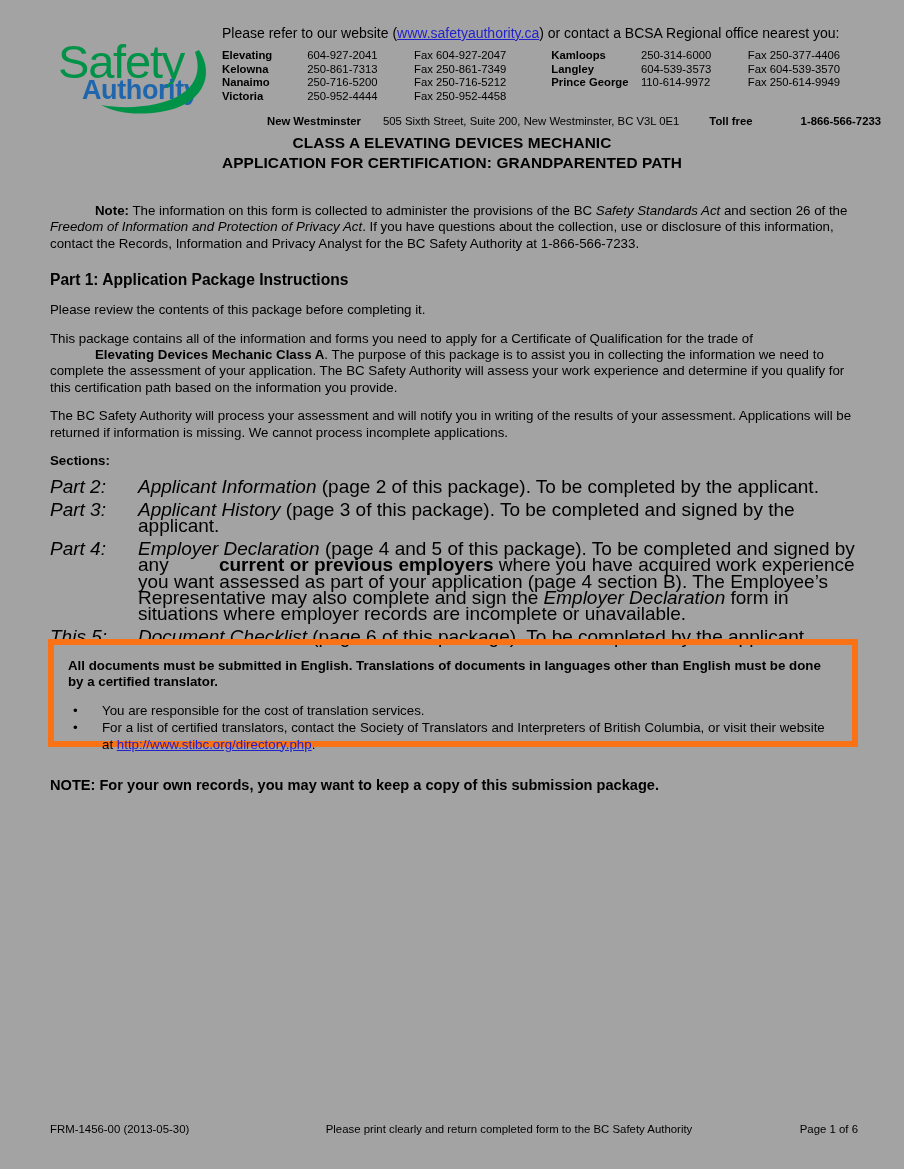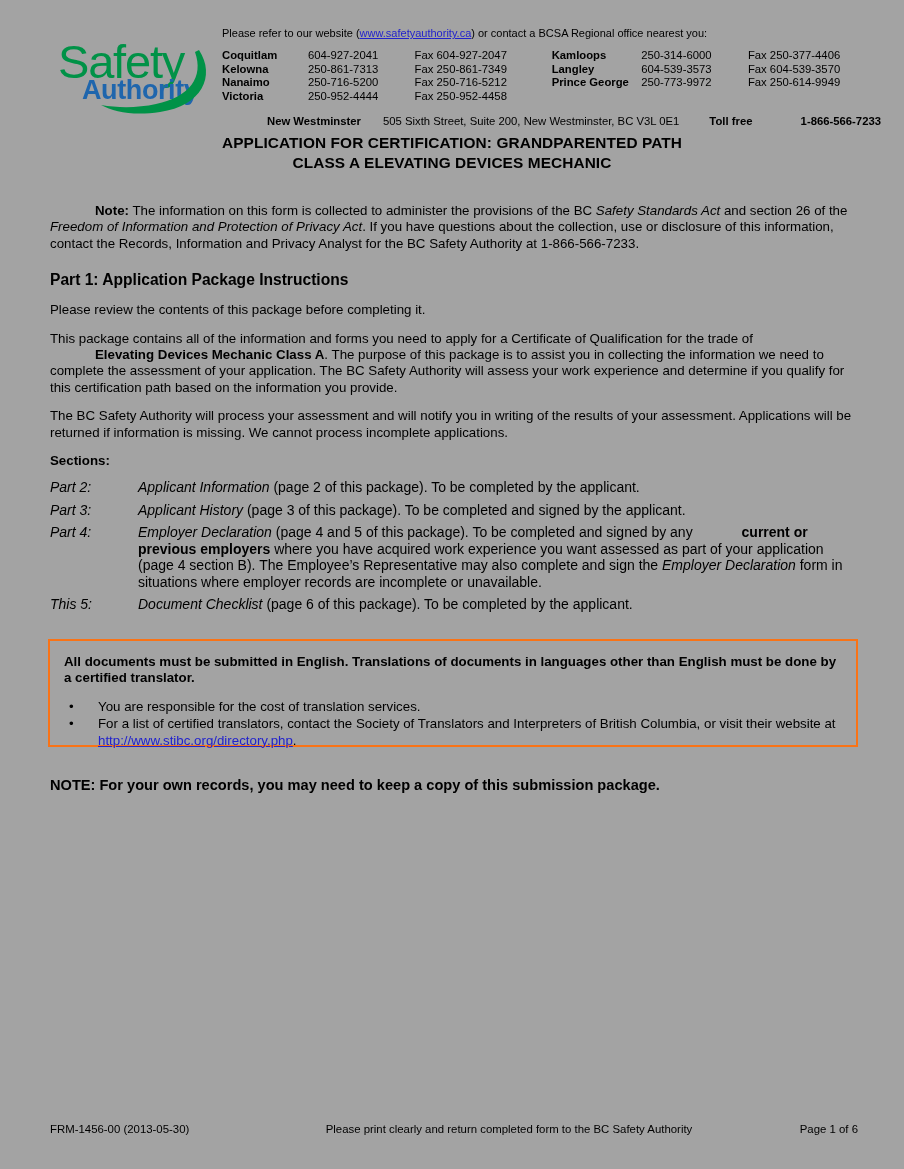--- a/index.html
+++ b/index.html
@@ -35,21 +35,21 @@
   }
   .logo svg { display: block; }
 
   .contact-block {
     position: absolute;
     left: 222px;
     top: 26px;
     width: 650px;
   }
   .contact-intro {
-    font-size: 11px;
+    font-size: 14px;
     line-height: 14px;
     white-space: nowrap;
   }
   .contact-intro a {
     color: #2222cc;
     text-decoration: underline;
   }
   .offices {
     margin-top: 9px;
     width: 648px;
@@ -116,37 +116,37 @@
     margin: 12px 0 10px 0;
   }
 
   .sections-table {
     border-collapse: collapse;
     width: 808px;
   }
   .sections-table td {
     padding: 0 0 6px 0;
     vertical-align: top;
-    font-size: 14px;
+    font-size: 19px;
     line-height: 16.4px;
   }
   .sections-table td.part-col {
     width: 88px;
     font-style: italic;
     white-space: nowrap;
   }
 
   
   .callout {
     position: absolute;
     left: 48px;
     top: 639px;
     width: 810px;
     height: 108px;
-    border: 2px solid #f97316;
+    border: 6px solid #f97316;
     box-sizing: border-box;
     padding: 13px 14px 0 14px;
     font-size: 13.3px;
     line-height: 16.4px;
   }
   .callout-head {
     font-weight: bold;
     margin: 0 0 12px 0;
   }
   .bullets { margin: 0; padding: 0; list-style: none; }
@@ -212,21 +212,21 @@
 
     <div class="contact-block">
 
       <div class="contact-intro">
         <span>Please refer to our website (</span><a href="#">www.safetyauthority.ca</a><span>) or contact a BCSA Regional office nearest you:</span>
       </div>
 
       <table class="offices">
         <tbody>
           <tr>
-            <td class="city">Coquitlam</td>
+            <td class="city">Elevating</td>
             <td class="phone">604-927-2041</td>
             <td class="fax">Fax 604-927-2047</td>
             <td class="gap"></td>
             <td class="city">Kamloops</td>
             <td class="phone">250-314-6000</td>
             <td class="fax">Fax 250-377-4406</td>
           </tr>
           <tr>
             <td class="city">Kelowna</td>
             <td class="phone">250-861-7313</td>
@@ -235,21 +235,21 @@
             <td class="city">Langley</td>
             <td class="phone">604-539-3573</td>
             <td class="fax">Fax 604-539-3570</td>
           </tr>
           <tr>
             <td class="city">Nanaimo</td>
             <td class="phone">250-716-5200</td>
             <td class="fax">Fax 250-716-5212</td>
             <td class="gap"></td>
             <td class="city">Prince George</td>
-            <td class="phone">250-773-9972</td>
+            <td class="phone">110-614-9972</td>
             <td class="fax">Fax 250-614-9949</td>
           </tr>
           <tr>
             <td class="city">Victoria</td>
             <td class="phone">250-952-4444</td>
             <td class="fax">Fax 250-952-4458</td>
             <td class="gap"></td>
             <td class="city"></td>
             <td class="phone"></td>
             <td class="fax"></td>
@@ -258,22 +258,22 @@
       </table>
 
       <div class="newwest">
         <b>New Westminster</b><span class="nw-addr">505 Sixth Street, Suite 200, New Westminster, BC   V3L 0E1</span><span class="nw-toll">Toll free </span><b>1-866-566-7233</b><span class="nw-fax">Fax 1-888-660-3508</span>
       </div>
 
     </div>
   </div>
 
   <div class="doc-title">
+    <div>CLASS A ELEVATING DEVICES MECHANIC</div>
     <div>APPLICATION FOR CERTIFICATION: GRANDPARENTED PATH</div>
-    <div>CLASS A ELEVATING DEVICES MECHANIC</div>
   </div>
 
   <div class="body-area">
 
     <p class="note-para"><b>Note:</b><span> The information on this form is collected to administer the provisions of the BC </span><i>Safety Standards Act</i><span> and section 26 of the </span><i>Freedom of Information and Protection of Privacy Act</i><span>. If you have questions about the collection, use or disclosure of this information, contact the Records, Information and Privacy Analyst for the BC Safety Authority at 1-866-566-7233.</span></p>
 
     <h2 class="part-heading">Part 1: Application Package Instructions</h2>
 
     <p class="para">Please review the contents of this package before completing it.</p>
 
@@ -313,21 +313,21 @@
         <span class="bullet-dot">•</span>
         <span>You are responsible for the cost of translation services.</span>
       </li>
       <li>
         <span class="bullet-dot">•</span>
         <span>For a list of certified translators, contact the Society of Translators and Interpreters of British Columbia, or visit their website at </span><a href="#">http://www.stibc.org/directory.php</a><span>.</span>
       </li>
     </ul>
   </div>
 
-  <div class="bottom-note">NOTE: For your own records, you may need to keep a copy of this submission package.</div>
+  <div class="bottom-note">NOTE: For your own records, you may want to keep a copy of this submission package.</div>
 
   <div class="footer">
     <div class="footer-row">
       <div class="footer-left">FRM-1456-00 (2013-05-30)</div>
       <div class="footer-center">Please print clearly and return completed form to the BC Safety Authority</div>
       <div class="footer-right">Page 1 of 6</div>
     </div>
   </div>
 
 </div>

